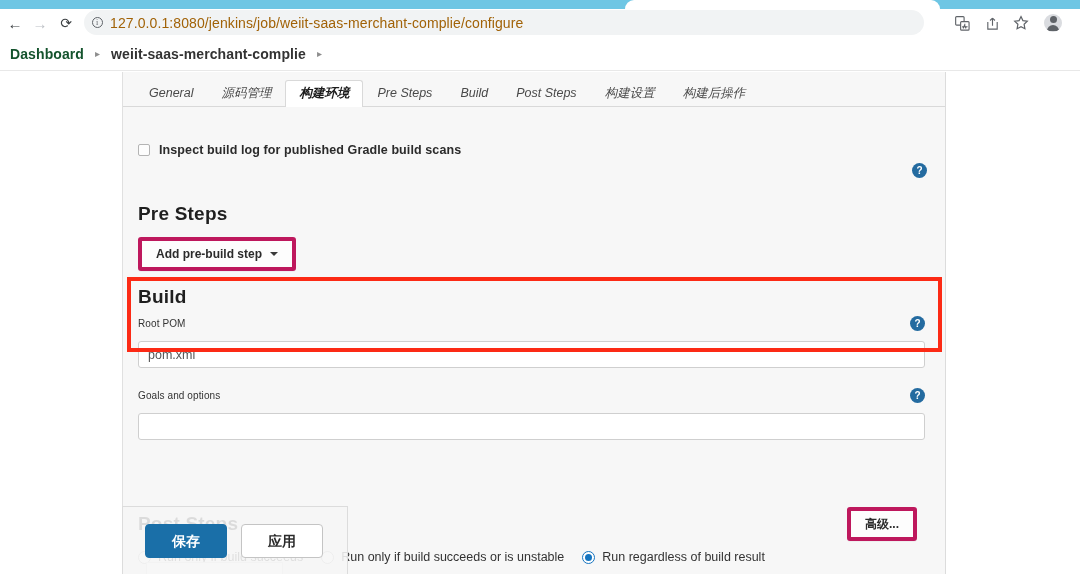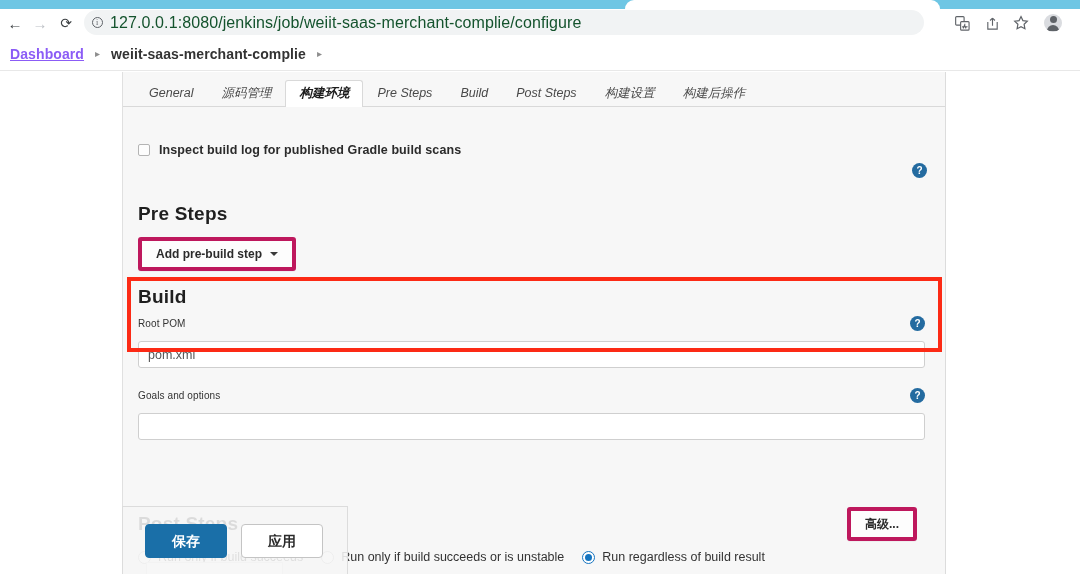--- a/index.html
+++ b/index.html
@@ -58,21 +58,21 @@
     display: flex; align-items: center; justify-content: center;
     color: #5f6368; font-size: 11px;
   }
   .omni-info .circ {
     width: 11px; height: 11px; border: 1px solid #5f6368;
     border-radius: 50%;
     display: flex; align-items: center; justify-content: center;
     font-size: 8px; line-height: 1; font-family: "Liberation Serif", serif;
   }
   .omni-url {
-    font-size: 16px; color: #14532d; letter-spacing: 0.1px;
+    font-size: 14px; color: #a16207; letter-spacing: 0.1px;
     white-space: nowrap; overflow: hidden;
   }
 
   .tb-icon {
     position: absolute; top: 4px; width: 20px; height: 20px;
     display: flex; align-items: center; justify-content: center;
     color: #5f6368;
   }
   .tb-translate { left: 952px; }
   .tb-share     { left: 982px; }
@@ -91,21 +91,21 @@
   .breadcrumb-bar {
     position: absolute; left: 0; top: 37px; width: 1080px; height: 34px;
     background: #ffffff;
     border-bottom: 1px solid #e8e8e8;
     display: flex; align-items: center;
     padding-left: 10px;
   }
   .bc-item {
     font-size: 14px; color: #333; font-weight: bold; letter-spacing: 0.1px;
   }
-  .bc-item.plain { font-weight: bold; color: #8b5cf6; text-decoration: underline; }
+  .bc-item.plain { font-weight: bold; color: #14532d; }
   .bc-sep {
     color: #8d8d8d; font-size: 10px; margin: 0 11px; line-height: 1;
   }
 
   
   .content-panel {
     position: absolute; left: 122px; top: 72px;
     width: 824px; height: 502px;
     background: #f7f7f7;
     border-left: 1px solid #e0e0e0;

